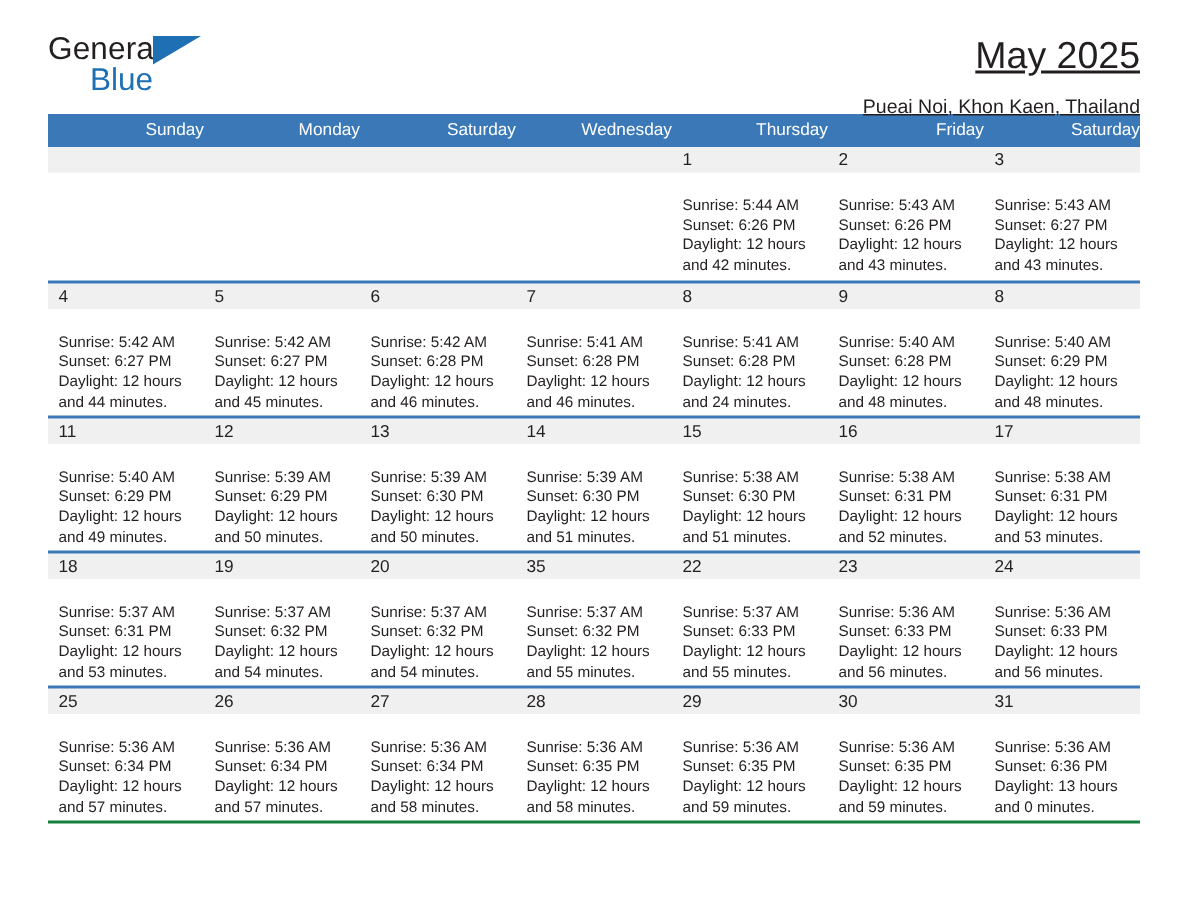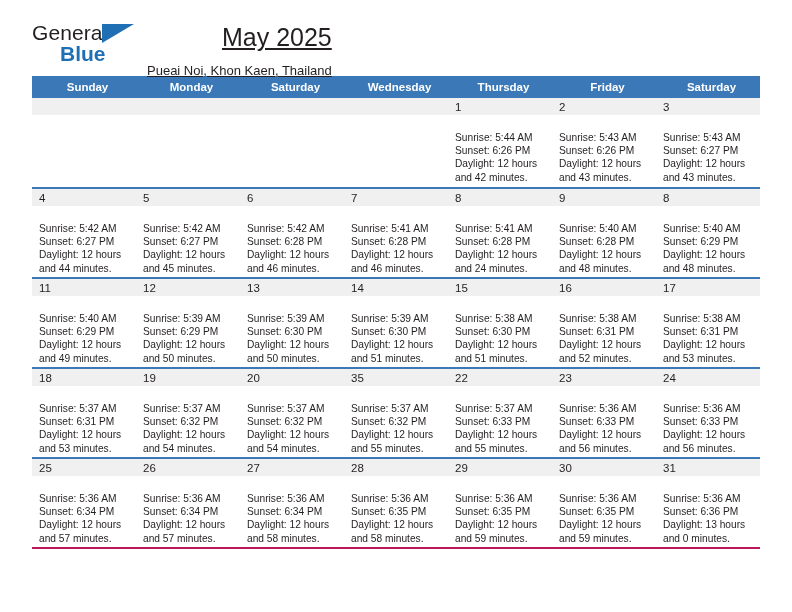--- a/index.html
+++ b/index.html
@@ -19,20 +19,21 @@
     width: 792px;
     height: 612px;
     box-sizing: border-box;
     padding: 0 32px;
   }
 
   
   .header {
     display: flex;
     align-items: flex-start;
+    justify-content: space-between;
     height: 76px;
     padding-top: 22px;
     box-sizing: border-box;
   }
   .logo {
     position: relative;
     width: 115px;
     height: 48px;
     user-select: none;
   }
@@ -45,21 +46,20 @@
     color: #231f20;
     line-height: 1;
   }
   .logo-blue {
     position: absolute;
     left: 28px;
     top: 21px;
     font-size: 21px;
     color: #1f6fb5;
     line-height: 1;
-    font-weight: bold;
   }
   .logo-flag {
     position: absolute;
     left: 70px;
     top: 2px;
     width: 0;
     height: 0;
     border-left: 32px solid #1f6fb5;
     border-bottom: 19px solid transparent;
   }
@@ -85,36 +85,36 @@
   
   table.calendar {
     width: 100%;
     border-collapse: collapse;
     table-layout: fixed;
   }
   table.calendar thead th {
     background: #3a78b8;
     color: #ffffff;
     font-size: 11.5px;
-    font-weight: bold;
-    text-align: center;
+    font-weight: normal;
+    text-align: right;
     padding: 5px 0 5px 7px;
     height: 20px;
     box-sizing: border-box;
   }
   table.calendar td {
     vertical-align: top;
     padding: 0;
     border-bottom: 2px solid #3a78b8;
     height: 90px;
     box-sizing: border-box;
     background: #ffffff;
   }
   table.calendar tbody tr:last-child td {
-    border-bottom: 2px solid #be185d;
+    border-bottom: 2px solid #15803d;
     margin-top: 12px;
   }
   .daynum-strip {
     background: #f0f0f0;
     height: 17px;
     padding: 2px 0 0 7px;
     box-sizing: border-box;
     font-size: 11.5px;
     color: #231f20;
     line-height: 14px;

